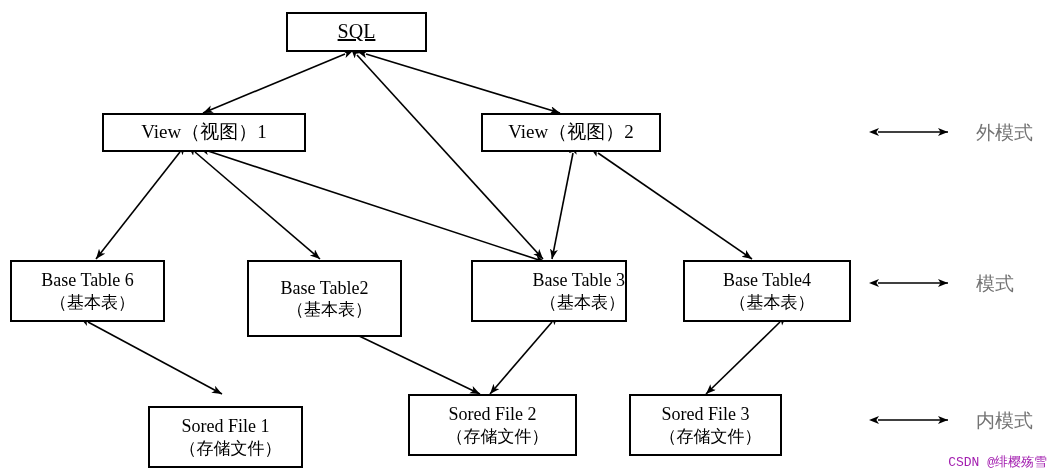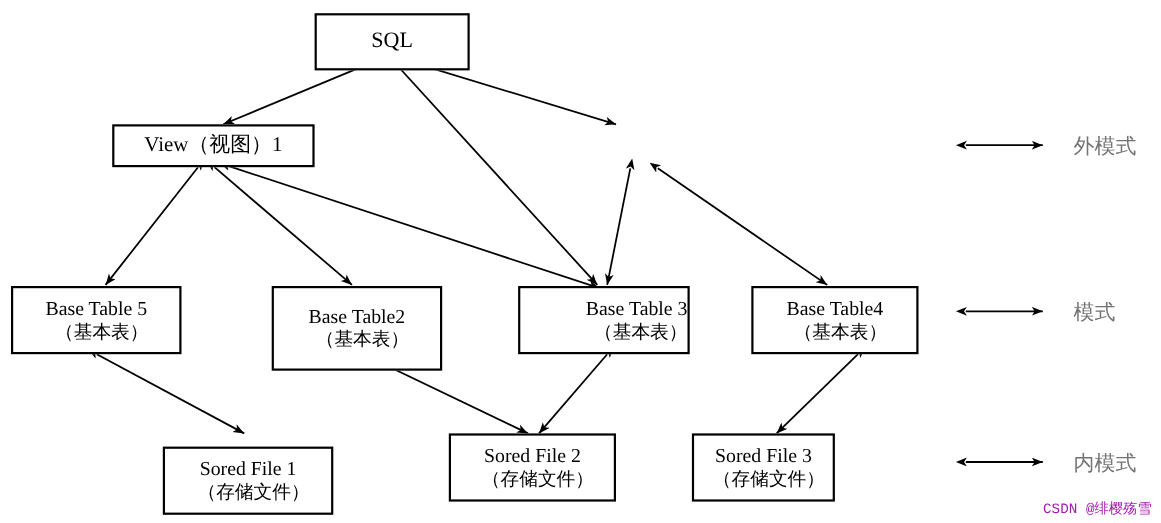--- a/index.html
+++ b/index.html
@@ -108,60 +108,63 @@
       <line x1="330" y1="322" x2="480" y2="394"></line>
       <line x1="552" y1="322" x2="490" y2="394"></line>
       <line x1="780" y1="322" x2="706" y2="394"></line>
 
       <line x1="878" y1="132" x2="948" y2="132"></line>
       <line x1="878" y1="283" x2="948" y2="283"></line>
       <line x1="878" y1="420" x2="948" y2="420"></line>
     </g>
   </svg>
 
-  <div class="node-box" style="left:286px; top:12px; width:141px; height:52px;">
+  <div class="node-box" style="left:286px; top:12px; width:141px; height:40px;text-decoration:underline;">
     <span class="node-single">SQL</span>
   </div>
 
-  <div class="node-box" style="left:102px; top:113px; width:184px; height:39px;">
+  <div class="node-box" style="left:102px; top:113px; width:204px; height:39px;">
     <span class="node-view">View（视图）1</span>
   </div>
 
+  <div class="node-box" style="left:481px; top:113px; width:180px; height:39px;">
+    <span class="node-view">View（视图）2</span>
+  </div>
 
   <div class="node-box" style="left:10px; top:260px; width:155px; height:62px;">
-    <span class="node-line-en">Base Table 5</span>
+    <span class="node-line-en">Base Table 6</span>
     <span class="node-line-cn">（基本表）</span>
   </div>
 
   <div class="node-box" style="left:247px; top:260px; width:155px; height:77px;">
     <span class="node-line-en">Base Table2</span>
     <span class="node-line-cn">（基本表）</span>
   </div>
 
   <div class="node-box" style="left:471px; top:260px; width:156px; height:62px;align-items:flex-end;">
     <span class="node-line-en">Base Table 3</span>
     <span class="node-line-cn">（基本表）</span>
   </div>
 
-  <div class="node-box" style="left:683px; top:260px; width:152px; height:62px;">
+  <div class="node-box" style="left:683px; top:260px; width:168px; height:62px;">
     <span class="node-line-en">Base Table4</span>
     <span class="node-line-cn">（基本表）</span>
   </div>
 
   <div class="node-box" style="left:148px; top:406px; width:155px; height:62px;">
     <span class="node-line-en">Sored File 1</span>
     <span class="node-line-cn">（存储文件）</span>
   </div>
 
-  <div class="node-box" style="left:408px; top:394px; width:152px; height:62px;">
+  <div class="node-box" style="left:408px; top:394px; width:169px; height:62px;">
     <span class="node-line-en">Sored File 2</span>
     <span class="node-line-cn">（存储文件）</span>
   </div>
 
-  <div class="node-box" style="left:629px; top:394px; width:130px; height:62px;">
+  <div class="node-box" style="left:629px; top:394px; width:153px; height:62px;">
     <span class="node-line-en">Sored File 3</span>
     <span class="node-line-cn">（存储文件）</span>
   </div>
 
   <div class="schema-label" style="left:976px; top:120px;">外模式</div>
   <div class="schema-label" style="left:976px; top:271px;">模式</div>
   <div class="schema-label" style="left:976px; top:408px;">内模式</div>
 
   <div class="watermark">CSDN @绯樱殇雪</div>
 

